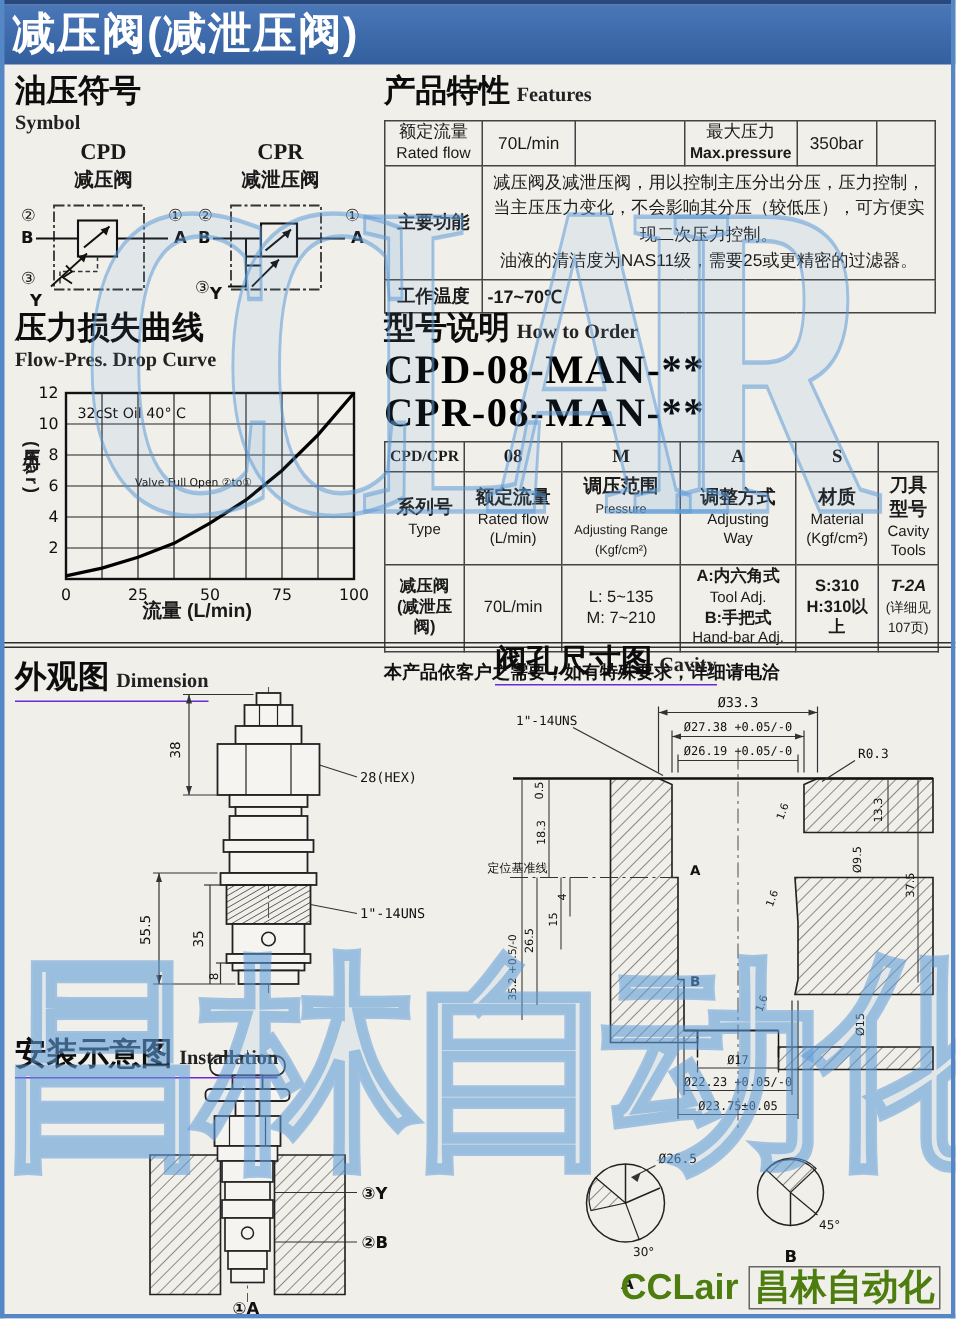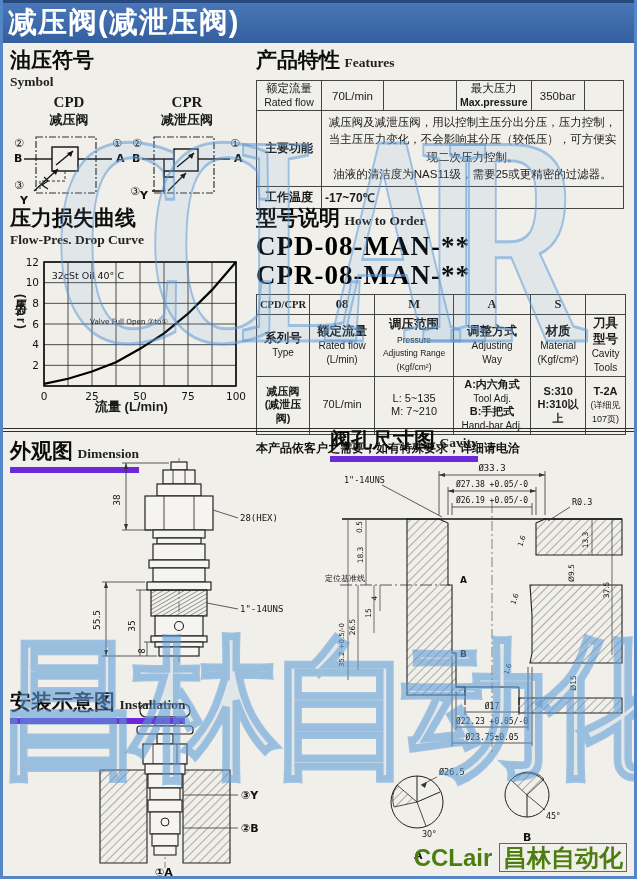--- a/index.html
+++ b/index.html
@@ -8,21 +8,21 @@
   #frame{position:absolute;inset:0;border-left:3px solid #5586c5;border-right:3px solid #5586c5;
          border-bottom:3px solid #5586c5;pointer-events:none;z-index:9;}
   
   #hdr{position:absolute;left:0;top:0;width:637px;height:40px;
        background:linear-gradient(#4a77b8,#335f9e);border-top:3px solid #27497e;
        display:flex;align-items:center;z-index:2;}
   #hdr .cn{font-size:29px;font-weight:bold;color:#fff;margin-left:8px;letter-spacing:1px;}
   #hdr .en{font-family:"Liberation Serif",serif;font-weight:bold;font-size:18px;color:#d9e4f5;margin-left:14px;padding-top:4px;}
   .sec-cn{font-size:21px;font-weight:bold;color:#0d0d0d;}
   .sec-en{font-family:"Liberation Serif",serif;font-weight:bold;font-size:13.5px;color:#222;}
-  .underlined{border-bottom:6px solid #6d28d9;padding-bottom:2px;display:inline-block;}
+  .underlined{border-bottom:1px solid #6d28d9;padding-bottom:2px;display:inline-block;}
   
   .abs{position:absolute;}
   
   table{border-collapse:collapse;background:transparent;}
   td{border:1.2px solid #444;padding:1px 3px;vertical-align:middle;}
   .ft td{font-size:11.5px;text-align:center;}
   .ft .fn{font-size:11.5px;text-align:center;line-height:1.5;padding:3px 6px;}
   .ot td{font-size:11px;text-align:center;line-height:1.25;}
   .ot .code{font-size:12.5px;font-weight:bold;font-family:"Liberation Serif",serif;}
   .hcn{font-size:12.5px;font-weight:bold;}
@@ -207,21 +207,21 @@
       <td><span class="hcn">调整方式</span><br><span class="hen">Adjusting</span><br><span class="hen">Way</span></td>
       <td><span class="hcn">材质</span><br><span class="hen">Material</span><br><span class="hen">(Kgf/cm²)</span></td>
       <td><span class="hcn">刀具型号</span><br><span class="hen">Cavity</span><br><span class="hen">Tools</span></td>
     </tr>
     <tr style="height:56px;">
       <td style="font-weight:bold;font-size:11px;">减压阀(减泄压阀)</td>
       <td>70L/min</td>
       <td><span>L: 5~135</span><br><span>M: 7~210</span></td>
       <td><span style="font-weight:bold;">A:内六角式</span><br><span class="hen">Tool Adj.</span><br><span style="font-weight:bold;">B:手把式</span><br><span class="hen">Hand-bar Adj.</span></td>
       <td><span style="font-weight:bold;">S:310</span><br><span style="font-weight:bold;">H:310以上</span></td>
-      <td><span style="font-weight:bold;">T-2A</span><br><span style="font-size:9px;">(详细见107页)</span></td>
+      <td><span style="font-weight:bold;font-style:italic;">T-2A</span><br><span style="font-size:9px;">(详细见107页)</span></td>
     </tr>
   </tbody>
     </table>
   <div class="note">本产品依客户之需要，如有特殊要求，详细请电洽</div>
 </div>
 
 <div class="hdiv" style="top:428px;"></div>
 
 <div class="abs" style="left:10px;top:437px;">
   <span class="underlined">

